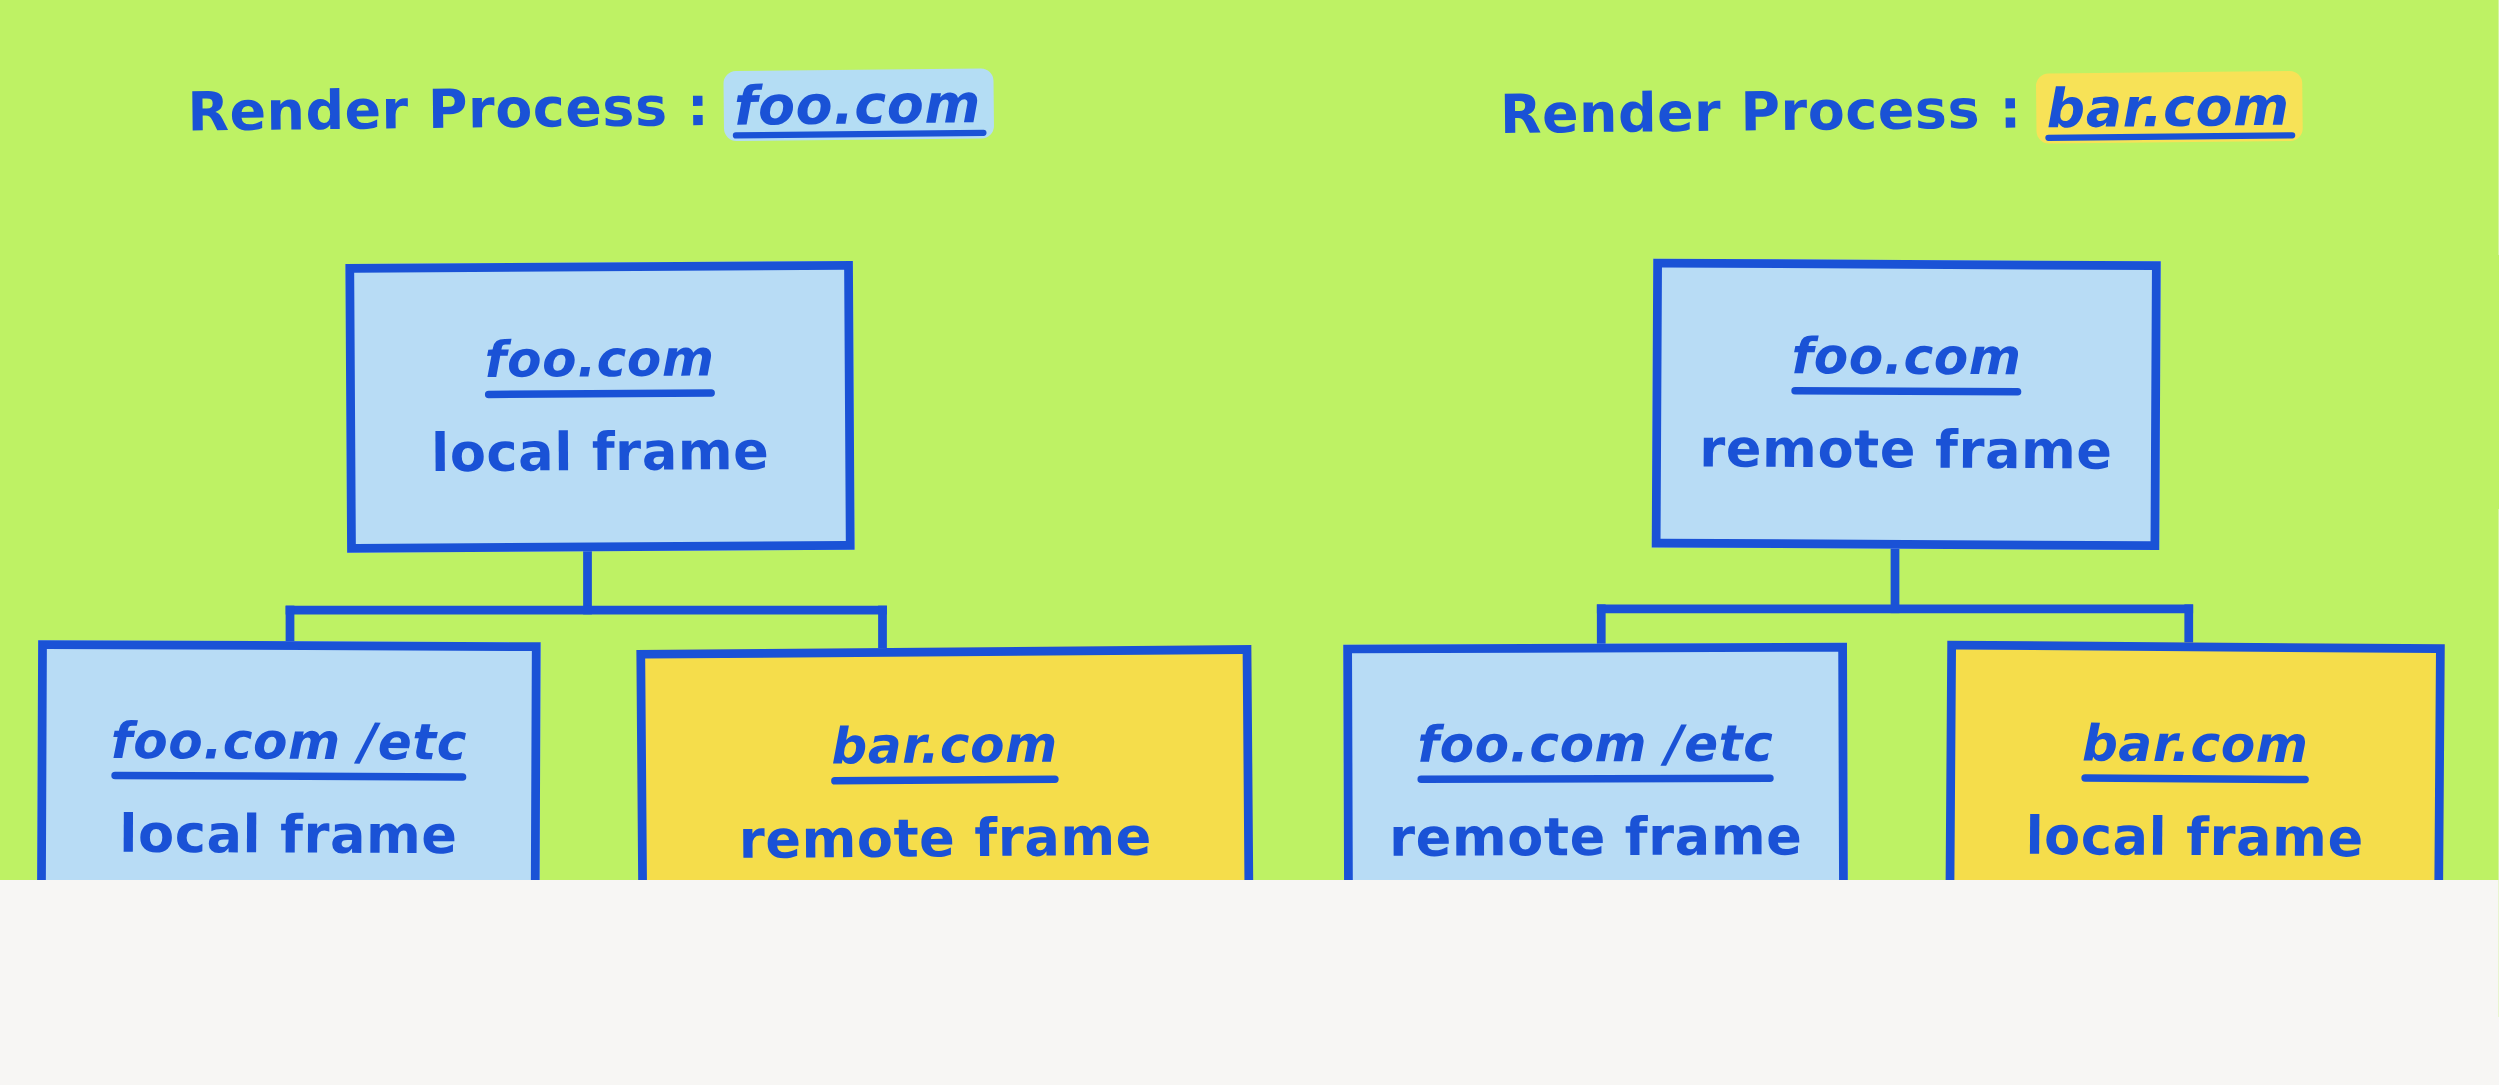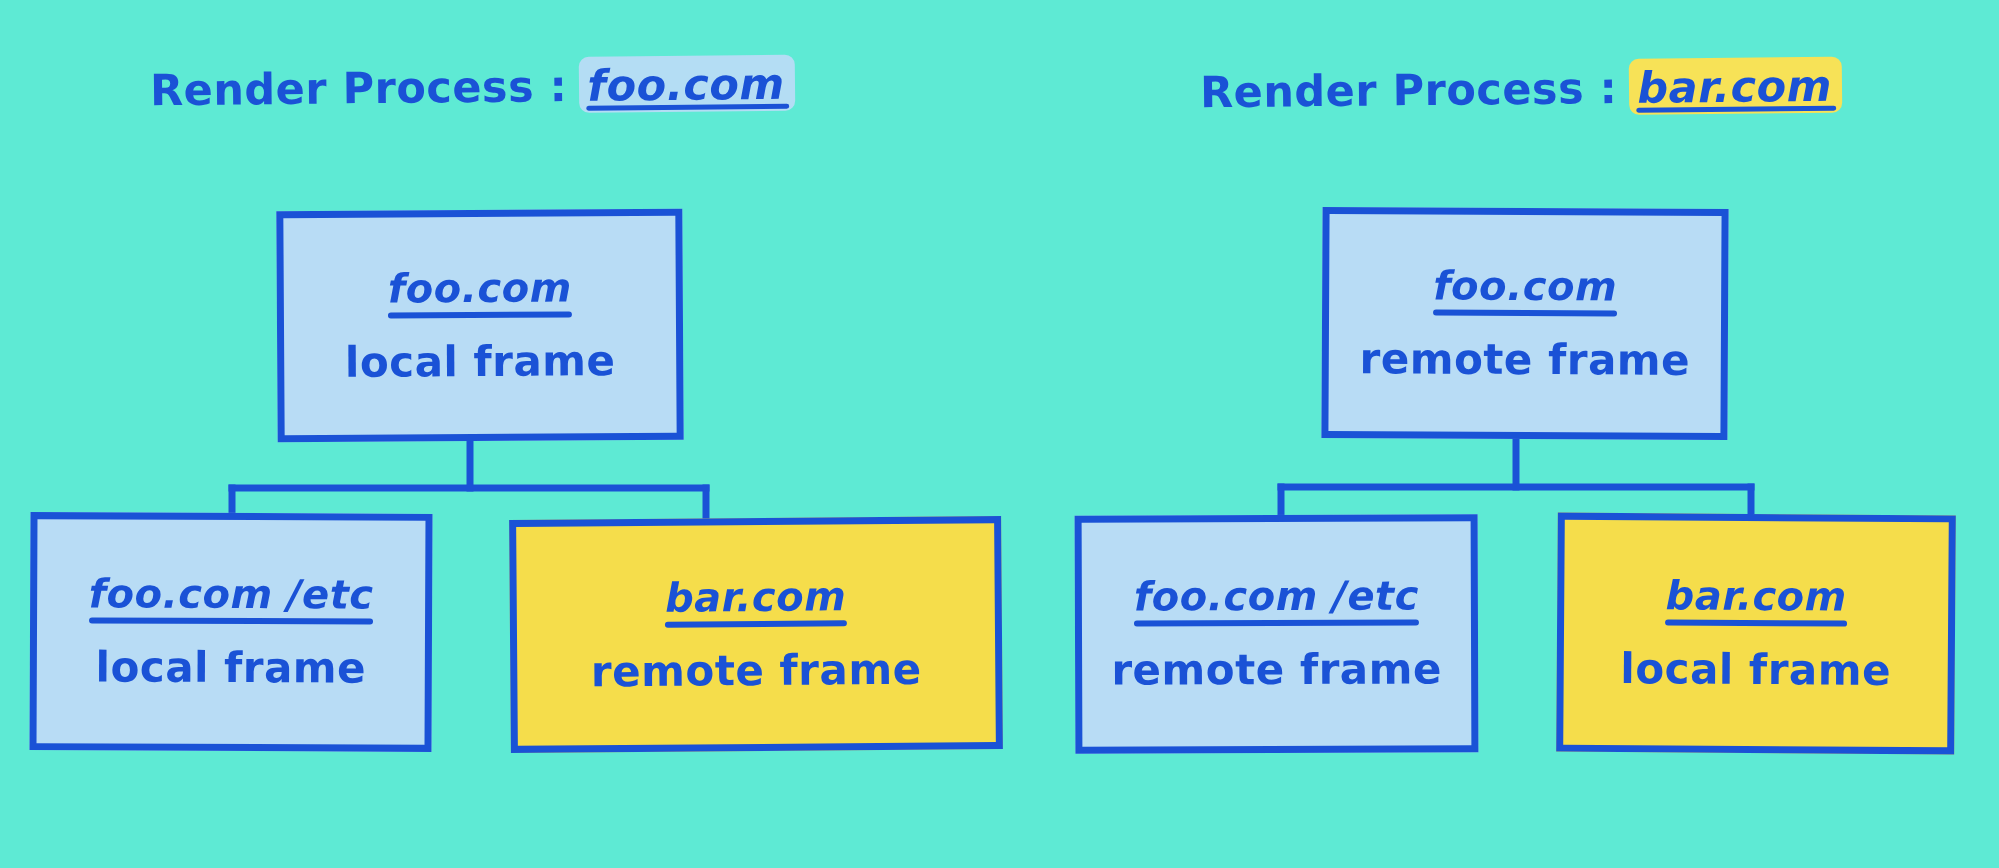--- a/index.html
+++ b/index.html
@@ -6,22 +6,22 @@
     margin: 0;
     padding: 0;
     background: #f7f6f4;
   }
   body {
     font-family: "DejaVu Sans", sans-serif;
   }
   #canvas {
     position: relative;
     width: 1999px;
-    height: 868px;
-    background: #5eead4;
+    height: 704px;
+    background: #bef264;
     overflow: hidden;
   }
   #svg-layer {
     position: absolute;
     left: 0; top: 0;
     width: 1999px;
     height: 868px;
   }
 
   

